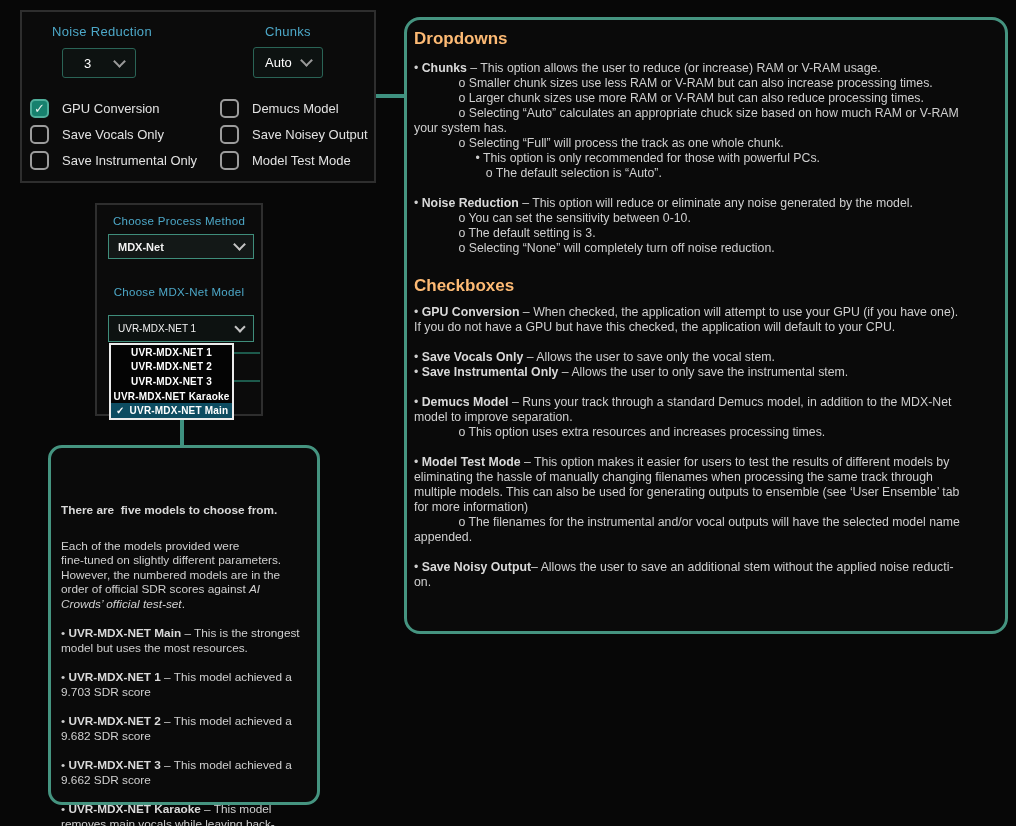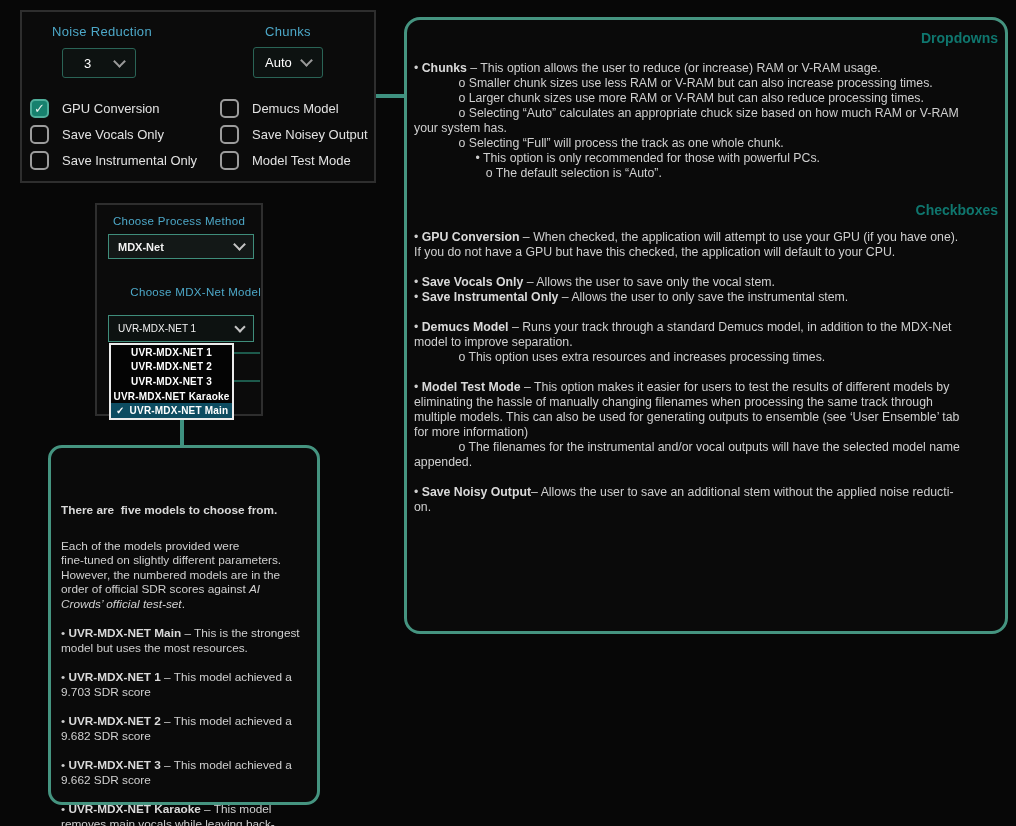--- a/index.html
+++ b/index.html
@@ -23,21 +23,21 @@
   .cb .check{font-size:13px;line-height:1;color:#e8f1ee;}
   .cb-label{font-size:13px;color:#e2e2e2;white-space:nowrap;}
   .connector{position:absolute;background:#3e9180;}
   #connector-1{left:376px;top:94px;width:28px;height:4px;}
   #connector-2{left:180px;top:416px;width:4px;height:29px;}
   .callout{position:absolute;background:#0a0a0a;border:3px solid #459480;box-sizing:border-box;}
   #right-callout{left:404px;top:17px;width:604px;height:617px;border-radius:16px;
                  padding:11px 7px 10px 7px;font-size:12.3px;line-height:15px;color:#cfcfcf;}
   #models-callout{left:48px;top:445px;width:272px;height:360px;border-radius:14px;
                   padding:11px 10px;font-size:11.8px;line-height:14.5px;color:#d0d0d0;}
-  .co-heading{font-weight:bold;text-align:right;font-size:14px;color:#0f766e;}
+  .co-heading{font-weight:bold;text-align:left;font-size:17px;color:#fdba74;}
   #co-heading-2{margin-top:22px;margin-bottom:-3px;}
   .blk{white-space:pre-wrap;margin-top:15px;}
   .blk.tight{margin-top:0;}
   .blk b{font-weight:bold;color:#dadada;}
   #models-callout .intro{font-weight:bold;color:#dadada;white-space:pre-wrap;margin-top:44px;}
   #models-callout .para{white-space:pre-wrap;margin-top:21px;}
   #dd-method{position:absolute;left:11px;top:29px;width:146px;height:25px;background:#131817;
              border:1px solid #3f8d7b;display:flex;align-items:center;justify-content:space-between;
              padding:0 9px;box-sizing:border-box;font-size:11px;font-weight:bold;color:#f2f2f2;cursor:pointer;text-align:center;}
   #dd-model{position:absolute;left:11px;top:110px;width:146px;height:27px;background:#0d1211;
@@ -98,21 +98,21 @@
 
 <div class="connector" id="connector-1"></div>
 <div class="connector" id="connector-2"></div>
 
 <div class="panel" id="proc-panel">
   <div class="panel-label" style="left:0;top:10px;width:100%;font-size:11.5px;">Choose Process Method</div>
   <div id="dd-method">
     <span>MDX-Net</span>
     <span class="chev light"></span>
   </div>
-  <div class="panel-label" style="left:0;top:81px;width:100%;font-size:11.5px;text-align:right;">Choose MDX-Net Model</div>
+  <div class="panel-label" style="left:0;top:81px;width:100%;font-size:11.5px;">Choose MDX-Net Model</div>
   <div id="dd-model">
     <span>UVR-MDX-NET 1</span>
     <span class="chev light" style="width:6px;height:6px;"></span>
   </div>
   <div class="stub" style="top:147px;"></div>
   <div class="stub" style="top:175px;"></div>
   <div id="model-menu">
       <div class="menu-item">
         <span>UVR-MDX-NET 1</span>
       </div>
@@ -136,20 +136,24 @@
   <div class="co-heading">Dropdowns</div>
   <div>
       <div class="blk">• <b>Chunks</b> – This option allows the user to reduce (or increase) RAM or V-RAM usage.
              o Smaller chunk sizes use less RAM or V-RAM but can also increase processing times.
              o Larger chunk sizes use more RAM or V-RAM but can also reduce processing times.
              o Selecting “Auto” calculates an appropriate chuck size based on how much RAM or V-RAM
 your system has.
              o Selecting “Full” will process the track as one whole chunk.
                   • This option is only recommended for those with powerful PCs.
                      o The default selection is “Auto”.</div>
+      <div class="blk">• <b>Noise Reduction</b> – This option will reduce or eliminate any noise generated by the model.
+             o You can set the sensitivity between 0-10.
+             o The default setting is 3.
+             o Selecting “None” will completely turn off noise reduction.</div>
     </div>
   <div class="co-heading" id="co-heading-2">Checkboxes</div>
   <div>
       <div class="blk">• <b>GPU Conversion</b> – When checked, the application will attempt to use your GPU (if you have one).
 If you do not have a GPU but have this checked, the application will default to your CPU.</div>
       <div class="blk">• <b>Save Vocals Only</b> – Allows the user to save only the vocal stem.</div>
       <div class="blk tight">• <b>Save Instrumental Only</b> – Allows the user to only save the instrumental stem.</div>
       <div class="blk">• <b>Demucs Model</b> – Runs your track through a standard Demucs model, in addition to the MDX-Net
 model to improve separation.
              o This option uses extra resources and increases processing times.</div>

